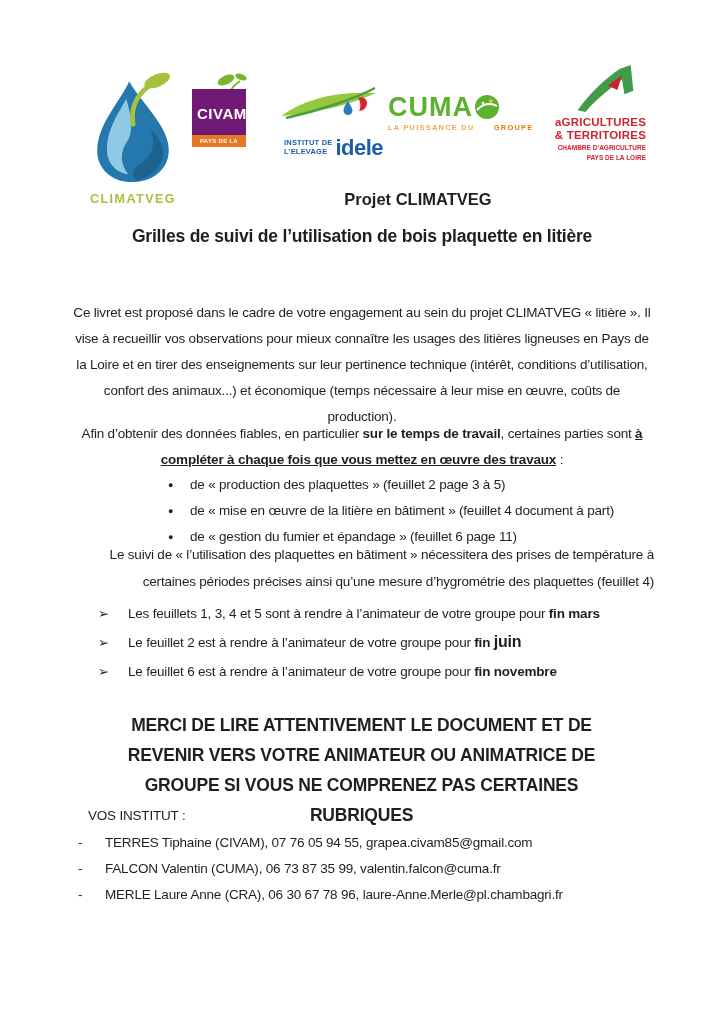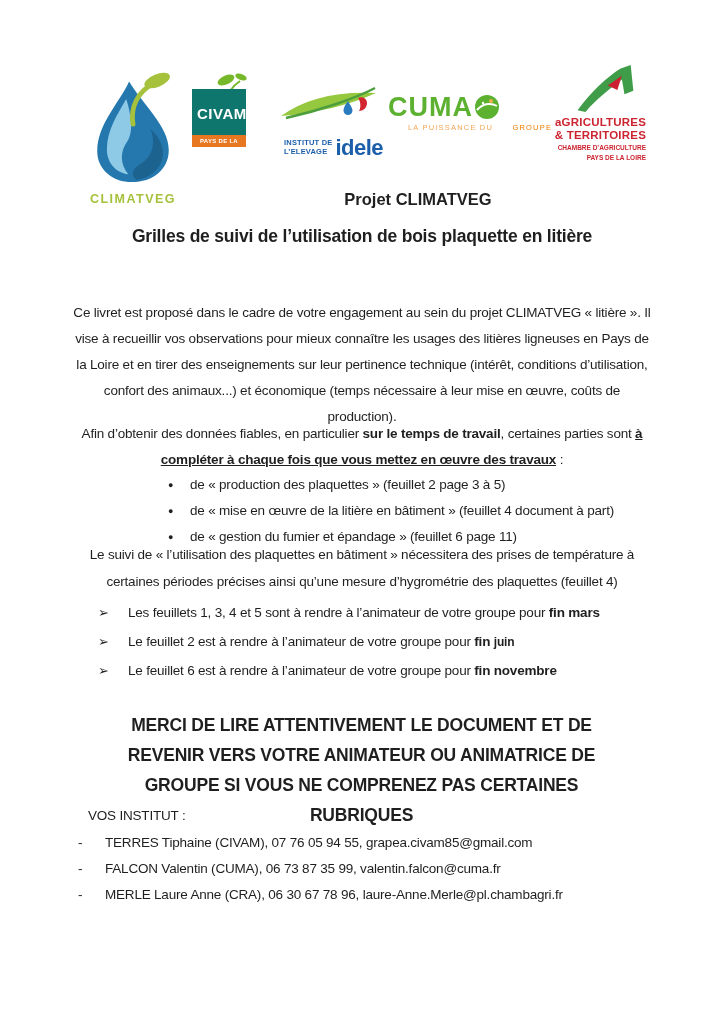--- a/index.html
+++ b/index.html
@@ -7,67 +7,67 @@
     position:relative;width:724px;height:1024px;background:#ffffff;overflow:hidden;
     font-family:"Liberation Sans",sans-serif;color:#1f1f1f;
   }
   
   .logo{position:absolute;}
   .logo-climatveg{left:72px;top:68px;width:122px;text-align:center;}
   .climatveg-label{margin-top:4px;font-size:12.5px;font-weight:bold;color:#a6c23c;letter-spacing:1.5px;}
 
   .logo-civam{left:192px;top:71px;width:70px;}
   .civam-leaves{position:absolute;top:0;left:16px;}
-  .civam-square{position:absolute;top:18px;left:0;width:54px;height:46px;background:#0f766e;}
+  .civam-square{position:absolute;top:18px;left:0;width:54px;height:46px;background:#701a75;}
   .civam-name{position:absolute;left:5px;top:16px;color:#fff;font-weight:bold;font-size:15px;letter-spacing:0.5px;}
   .civam-strip{position:absolute;top:64px;left:0;width:54px;height:12px;background:#e87722;color:#fff;
     font-size:6px;font-weight:bold;text-align:center;line-height:12px;letter-spacing:0.3px;}
 
   .logo-idele{left:278px;top:86px;width:106px;}
   .idele-textrow{display:flex;align-items:flex-end;margin-top:2px;margin-left:6px;}
   .idele-institut{font-size:7.5px;font-weight:bold;color:#1b5faa;line-height:8.5px;letter-spacing:0.2px;margin-top:9px;}
   .idele-brand{font-size:22px;font-weight:bold;color:#1b5faa;line-height:17px;margin-left:3px;letter-spacing:-0.5px;}
 
   .logo-cuma{left:388px;top:94px;width:130px;}
   .cuma-row{display:flex;align-items:center;}
   .cuma-brand{font-size:27px;font-weight:800;color:#5cb130;letter-spacing:1px;line-height:26px;}
   .cuma-globe{margin-left:2px;}
   .cuma-tagline{margin-top:3px;font-size:7.5px;letter-spacing:1.2px;white-space:nowrap;}
-  .cuma-tag-light{color:#f2a654;font-weight:400;margin-left:20px;}
-  .cuma-tag-strong{color:#ee7c00;font-weight:400;padding-left:16px;}
+  .cuma-tag-light{color:#f2a654;font-weight:700;}
+  .cuma-tag-strong{color:#ee7c00;font-weight:700;padding-left:16px;}
 
   .logo-chambre{left:526px;top:64px;width:120px;}
   .chambre-mark{display:block;margin:0 10px 2px auto;}
   .chambre-title{font-size:11.5px;font-weight:bold;color:#cc2531;line-height:13px;text-align:right;letter-spacing:0.2px;}
   .chambre-sub{font-size:6.5px;font-weight:bold;color:#cc2531;line-height:8px;text-align:right;margin-top:2px;}
 
   
   .project-title{position:absolute;top:190px;left:0;width:100%;box-sizing:border-box;padding-left:112px;
     text-align:center;font-size:16.5px;font-weight:bold;}
   .main-title{position:absolute;top:226px;left:0;width:100%;margin:0;text-align:center;
     font-size:17.5px;font-weight:bold;letter-spacing:-0.2px;}
 
   
   .bodytext{font-size:13.5px;letter-spacing:-0.2px;line-height:26px;}
   .para-center{position:absolute;left:70px;width:584px;text-align:center;margin:0;}
   .intro{top:300px;}
   .instructions{top:421px;}
-  .suivi{top:542px;line-height:26.5px;}
+  .suivi{top:542px;line-height:26.5px;text-align:right;}
   .bold{font-weight:bold;}
   .bold-underline{font-weight:bold;text-decoration:underline;}
 
   .bullet-row{position:absolute;left:168px;width:480px;}
   .bullet-glyph{display:inline-block;width:22px;font-size:9px;vertical-align:1px;}
   .bullet-0{top:472px;} .bullet-1{top:498px;} .bullet-2{top:524px;}
 
   .arrow-row{position:absolute;left:98px;width:560px;}
   .arrow-glyph{display:inline-block;width:30px;font-size:13px;}
   .arrow-0{top:600px;} .arrow-1{top:629px;} .arrow-2{top:658px;}
   .deadline{font-weight:bold;}
-  .deadline-alt{font-weight:bold;font-size:12px;}
+  .deadline-alt{font-weight:bold;font-size:16px;}
 
   .notice{position:absolute;top:710px;left:94px;width:535px;text-align:center;
     font-size:17.5px;font-weight:bold;line-height:30px;letter-spacing:-0.2px;}
 
   .contacts-heading{position:absolute;top:808px;left:88px;font-size:13.5px;letter-spacing:-0.2px;}
   .contact-row{position:absolute;left:78px;width:560px;}
   .contact-dash{display:inline-block;width:27px;}
   .contact-0{top:830px;} .contact-1{top:856px;} .contact-2{top:882px;}
 </style>
 </head>

